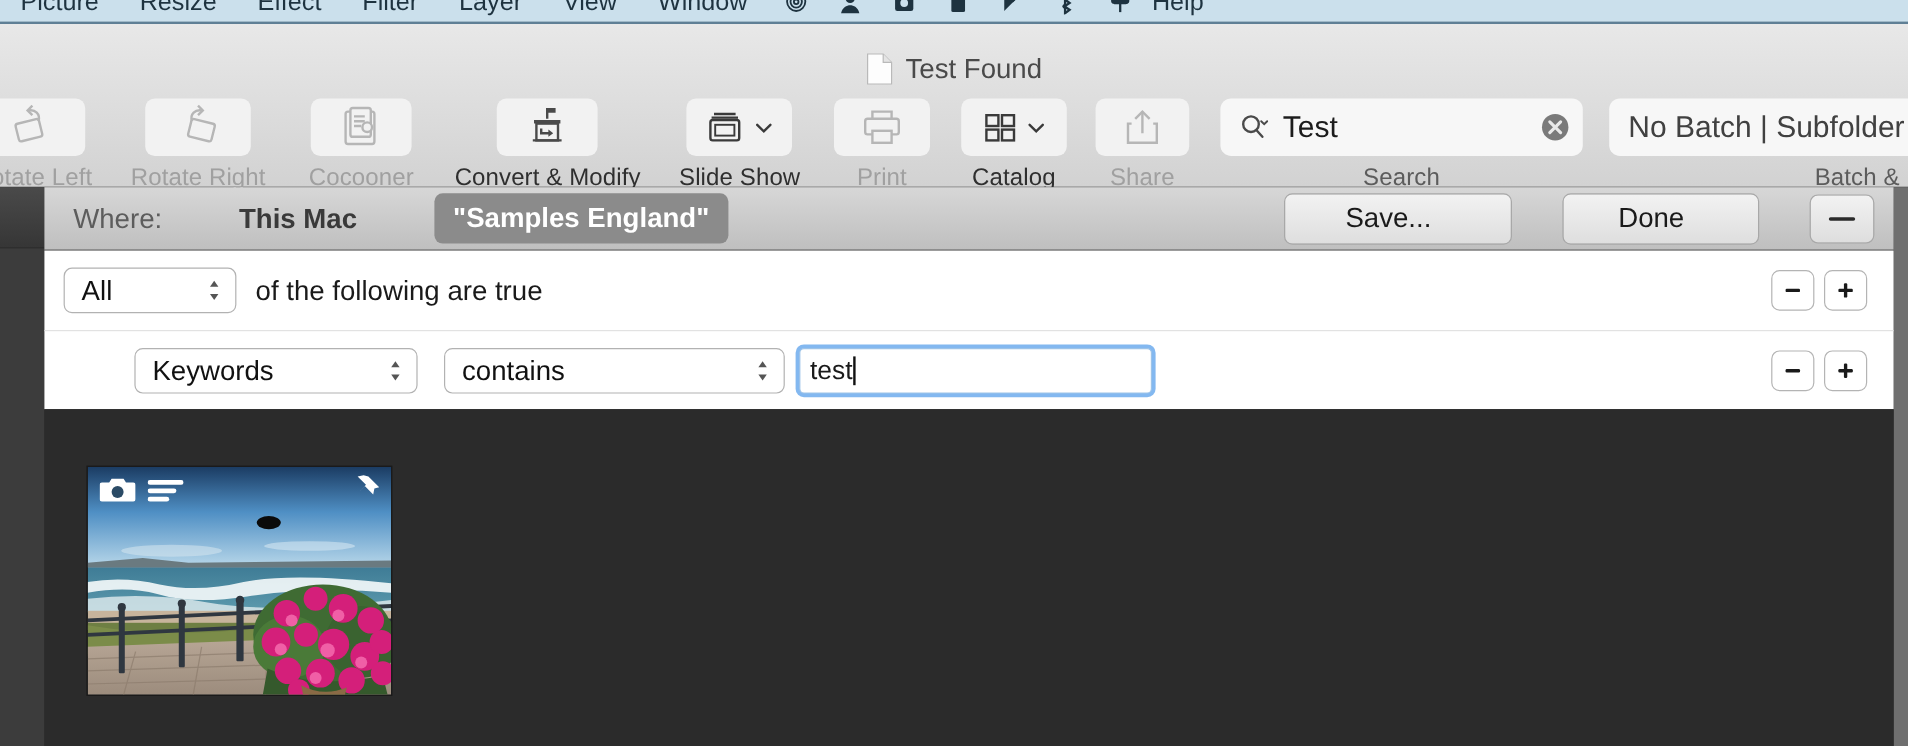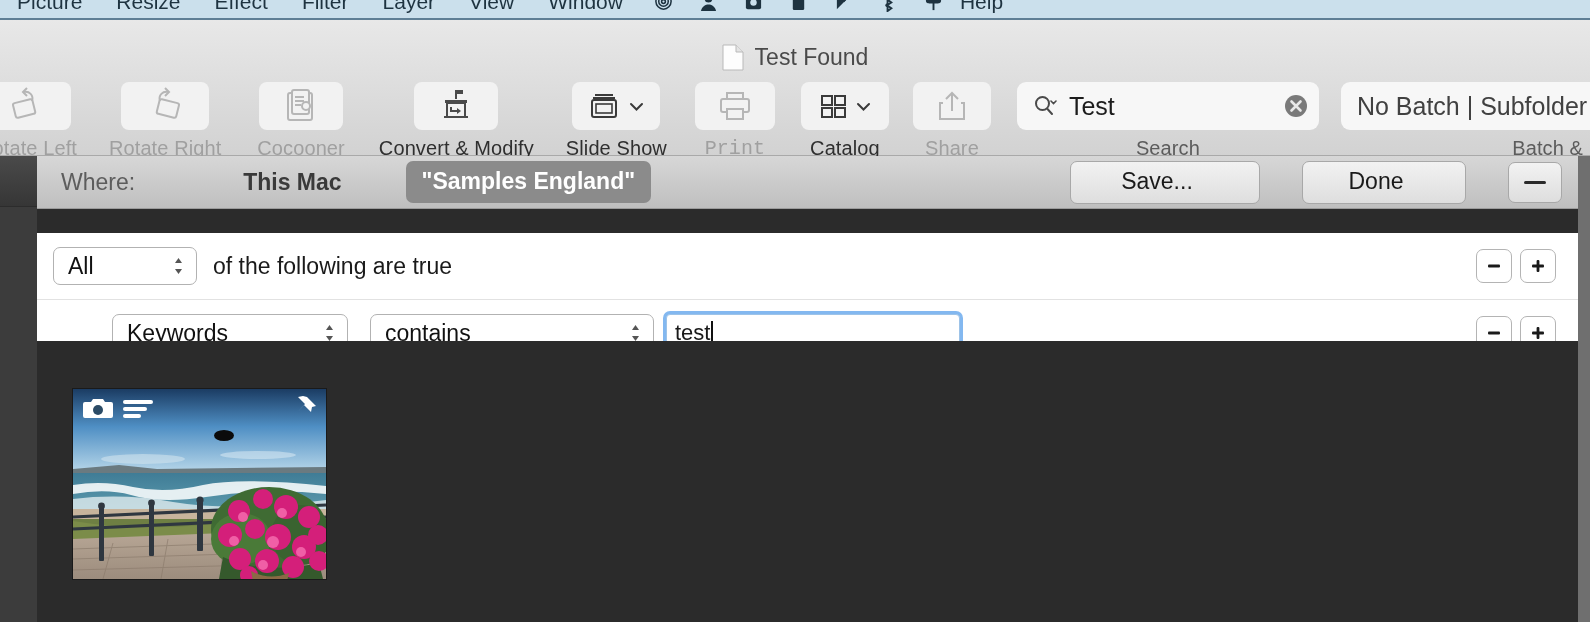--- a/index.html
+++ b/index.html
@@ -101,21 +101,21 @@
   
   .wherebar {
     position: absolute; left: 37px; top: 156px; width: 1541px; height: 52px;
     background: linear-gradient(to bottom, #d7d7d7, #bfbfbf);
     border-bottom: 1px solid #9b9b9b;
     display: flex; align-items: center; gap: 26px;
   }
   .where-label { font-size: 23px; color: #5d5d5d; margin-left: 24px; }
   .where-opt {
     font-size: 23px; color: #3a3a3a; font-weight: bold;
-    margin-left: 82px;
+    margin-left: 38px;
   }
   .where-pill {
     margin-left: 38px;
     background: #8b8b8b; color: #ffffff; font-weight: bold;
     font-size: 23px; border-radius: 7px;
     padding: 7px 16px 8px 16px;
   }
   .where-spacer { flex: 1 1 auto; }
   .gbtn {
     background: linear-gradient(to bottom, #f2f2f2, #dedede);
@@ -126,21 +126,20 @@
   }
   .gbtn.w-save { width: 172px; }
   .gbtn.w-done { width: 146px; }
   .gbtn.w-min { width: 52px; padding: 0; height: 39px; display:flex; align-items:center; justify-content:center; }
   .minus-glyph { display: block; width: 22px; height: 3px; background: #2a2a2a; border-radius: 2px; }
 
   
   .criteria {
     position: absolute; left: 37px; top: 209px; width: 1541px; height: 132px;
     background: #ffffff;
-    margin-top: 24px;
   }
   .crit-row {
     position: relative; width: 1541px; height: 66px;
     display: flex; align-items: center;
   }
   .crit-row.r1 { border-bottom: 1px solid #e2e2e2; }
 
   .popup {
     position: relative;
     background: #ffffff; border: 1px solid #b2b2b2; border-radius: 7px;
@@ -325,21 +324,21 @@
             <rect x="5" y="11" width="24" height="17" rx="2" stroke="#3a3a3a" stroke-width="2" fill="none"></rect>
             <rect x="9" y="15" width="16" height="9" stroke="#3a3a3a" stroke-width="1.6" fill="none"></rect>
           </svg>
           <svg class="chev" viewBox="0 0 17 17">
             <path d="M3 6l5.5 5.5L14 6" stroke="#3a3a3a" stroke-width="2" fill="none" stroke-linecap="round"></path>
           </svg>
         </div>
         <span class="tb-label">Slide Show</span>
       </div>
 
-      <div class="tb-item" style="margin-left:28px;font-family:Liberation Mono, monospace;">
+      <div class="tb-item" style="margin-left:28px;">
         <div class="tb-btn" style="width:80px;">
           <svg width="38" height="34" viewBox="0 0 38 34">
             <path d="M11 10V4h16v6" stroke="#b6b6b6" stroke-width="2" fill="none"></path>
             <rect x="5" y="10" width="28" height="13" rx="2" stroke="#b6b6b6" stroke-width="2" fill="none"></rect>
             <rect x="11" y="20" width="16" height="10" stroke="#b6b6b6" stroke-width="2" fill="#f2f2f2"></rect>
           </svg>
         </div>
         <span class="tb-label dim">Print</span>
       </div>
 

